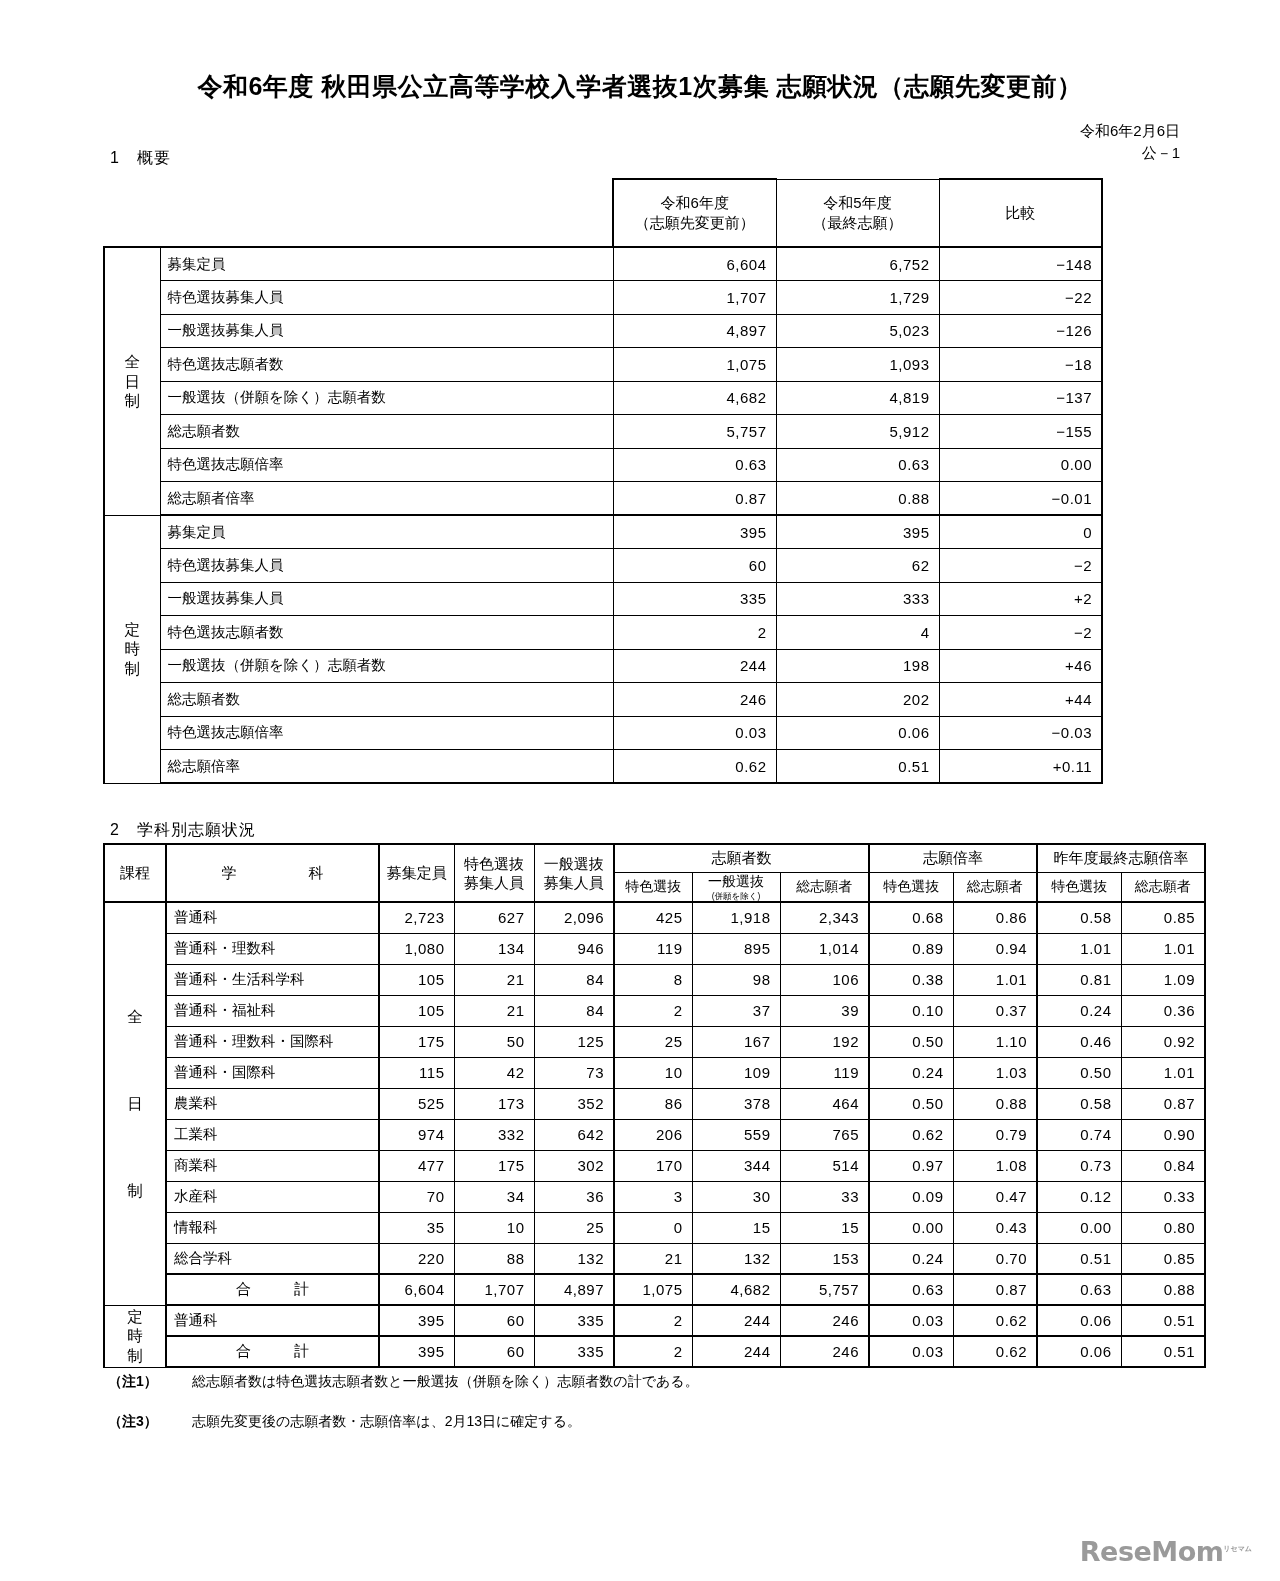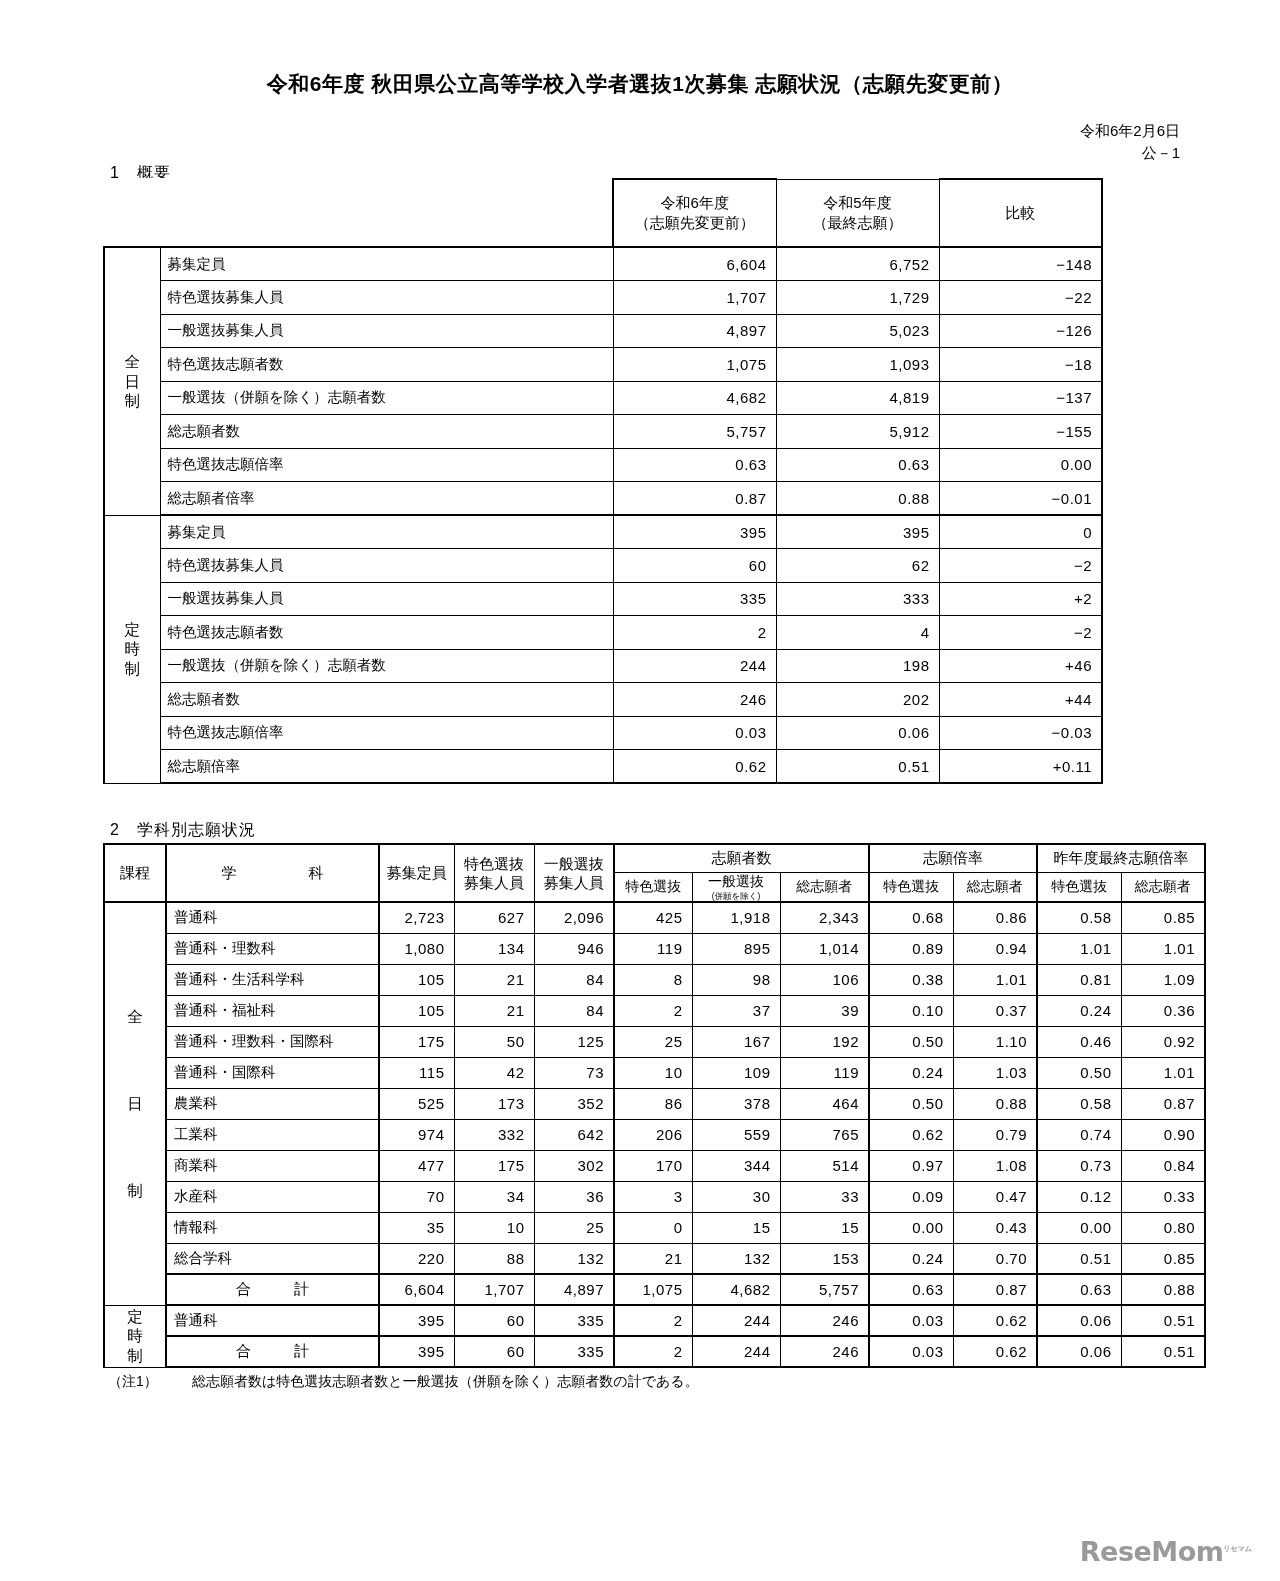--- a/index.html
+++ b/index.html
@@ -21,41 +21,41 @@
     height: 1581px;
   }
 
   
   .doc-title {
     position: absolute;
     top: 70px;
     left: 0;
     width: 1280px;
     text-align: center;
-    font-size: 21px;
+    font-size: 25px;
     font-weight: bold;
     letter-spacing: 0.5px;
     white-space: nowrap;
   }
   .meta-block {
     position: absolute;
     top: 120px;
     right: 100px;
     text-align: right;
     font-size: 15px;
     line-height: 1.45;
   }
   .section-label {
     position: absolute;
     font-size: 16px;
     font-weight: normal;
     letter-spacing: 1px;
     white-space: nowrap;
   }
-  #sec1-label { top: 163px; left: 110px; }
+  #sec1-label { top: 148px; left: 110px; }
   #sec2-label { top: 820px; left: 110px; }
 
   
   table.grid {
     position: absolute;
     border-collapse: collapse;
     font-size: 14.5px;
     background: #fff;
   }
   table.grid td, table.grid th {
@@ -162,20 +162,21 @@
     line-height: 1.6;
   }
   .note-row {
     display: flex;
     margin-bottom: 18px;
   }
   .note-tag {
     width: 84px;
     flex: none;
     white-space: nowrap;
+    font-weight: bold;
   }
   .note-body { flex: 1; }
 
   
   .watermark {
     position: absolute;
     right: 28px;
     bottom: 14px;
     font-size: 27px;
     font-weight: bold;
@@ -570,19 +571,23 @@
       <td class="num outer-r outer-b" style="border-top:2px solid #000;">0.51</td>
     </tr>
   </tbody>
     </table>
 
   <div class="notes">
     <div class="note-row">
       <div class="note-tag">（注1）</div>
       <div class="note-body">総志願者数は特色選抜志願者数と一般選抜（併願を除く）志願者数の計である。</div>
     </div>
+    <div class="note-row">
+      <div class="note-tag">（注3）</div>
+      <div class="note-body">志願先変更後の志願者数・志願倍率は、2月13日に確定する。</div>
+    </div>
   </div>
 
   <div class="watermark">
     <span>ReseMom</span><sup>リセマム</sup>
   </div>
 
 </div>
 
 </body></html>

